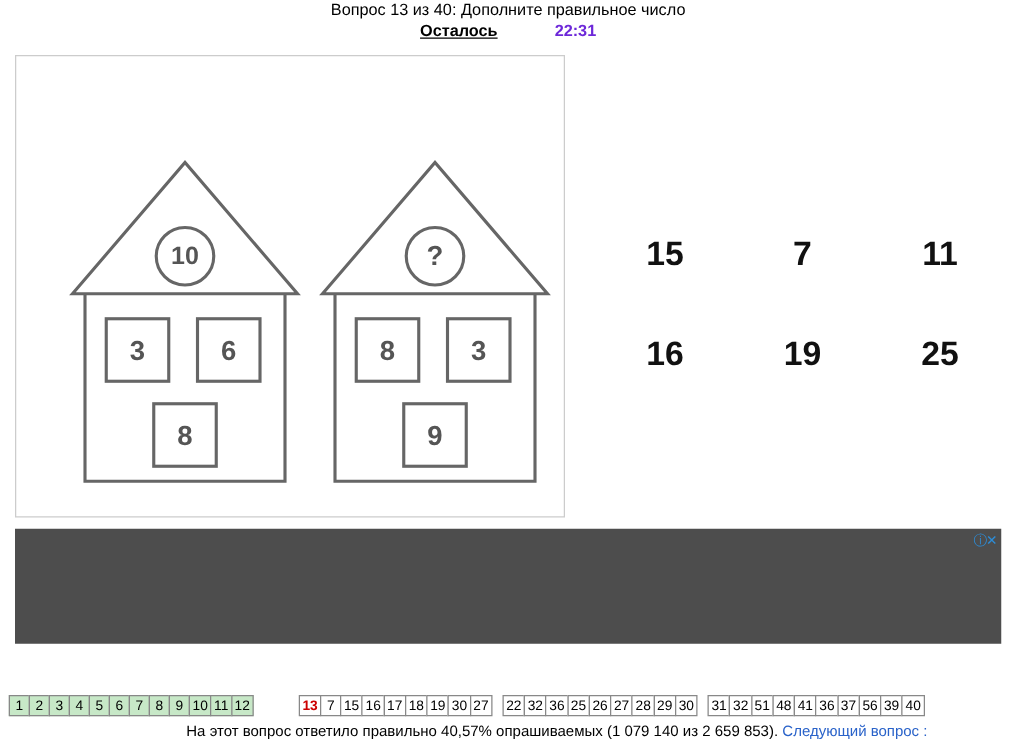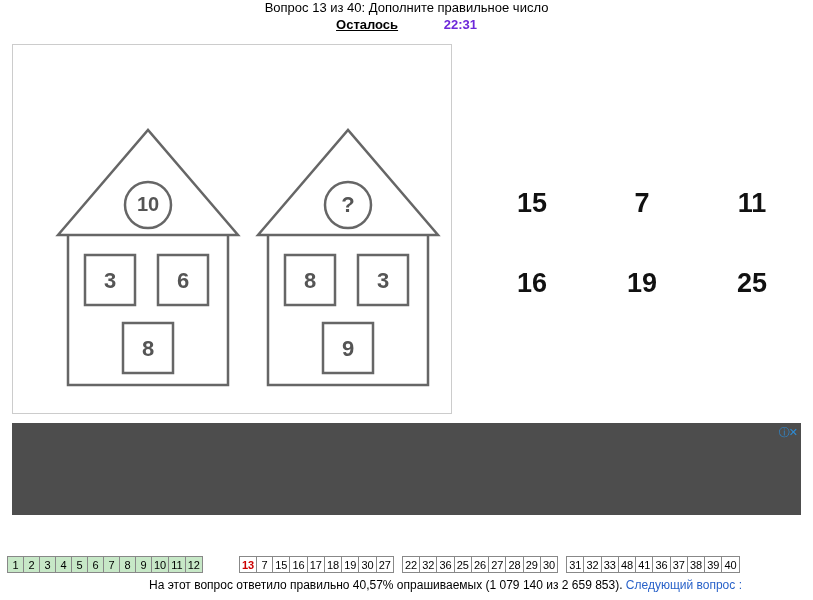--- a/index.html
+++ b/index.html
@@ -195,26 +195,26 @@
     <div class="cell">36</div>
     <div class="cell">25</div>
     <div class="cell">26</div>
     <div class="cell">27</div>
     <div class="cell">28</div>
     <div class="cell">29</div>
     <div class="cell">30</div>
     <div class="cell gap"></div>
     <div class="cell">31</div>
     <div class="cell">32</div>
-    <div class="cell">33</div>
+    <div class="cell">51</div>
     <div class="cell">48</div>
     <div class="cell">41</div>
     <div class="cell">36</div>
     <div class="cell">37</div>
-    <div class="cell">38</div>
+    <div class="cell">56</div>
     <div class="cell">39</div>
     <div class="cell">40</div>
   </div>
 
 <div class="footer">
   <span>На этот вопрос ответило правильно 40,57% опрашиваемых (1 079 140 из 2 659 853).</span>
   <span> </span>
   <span class="nextq">Следующий вопрос :</span>
 </div>
 

